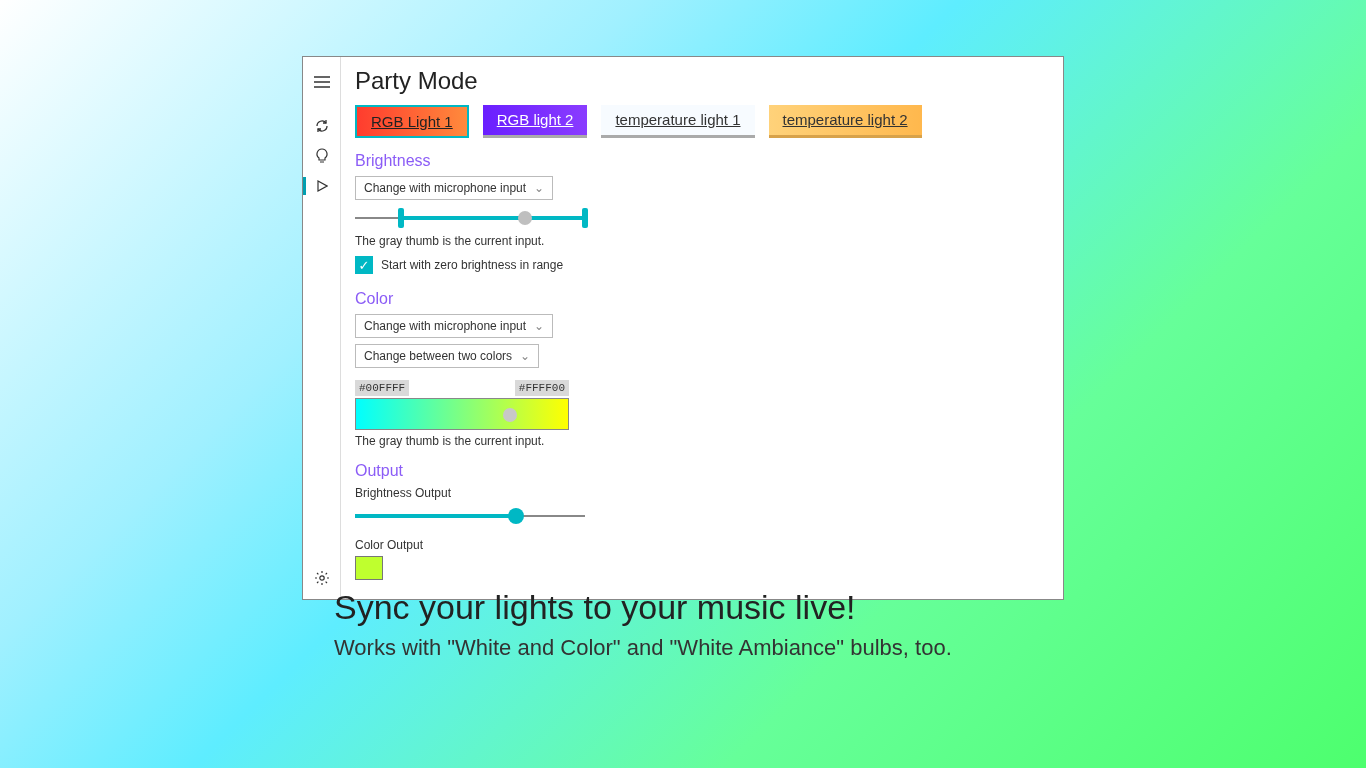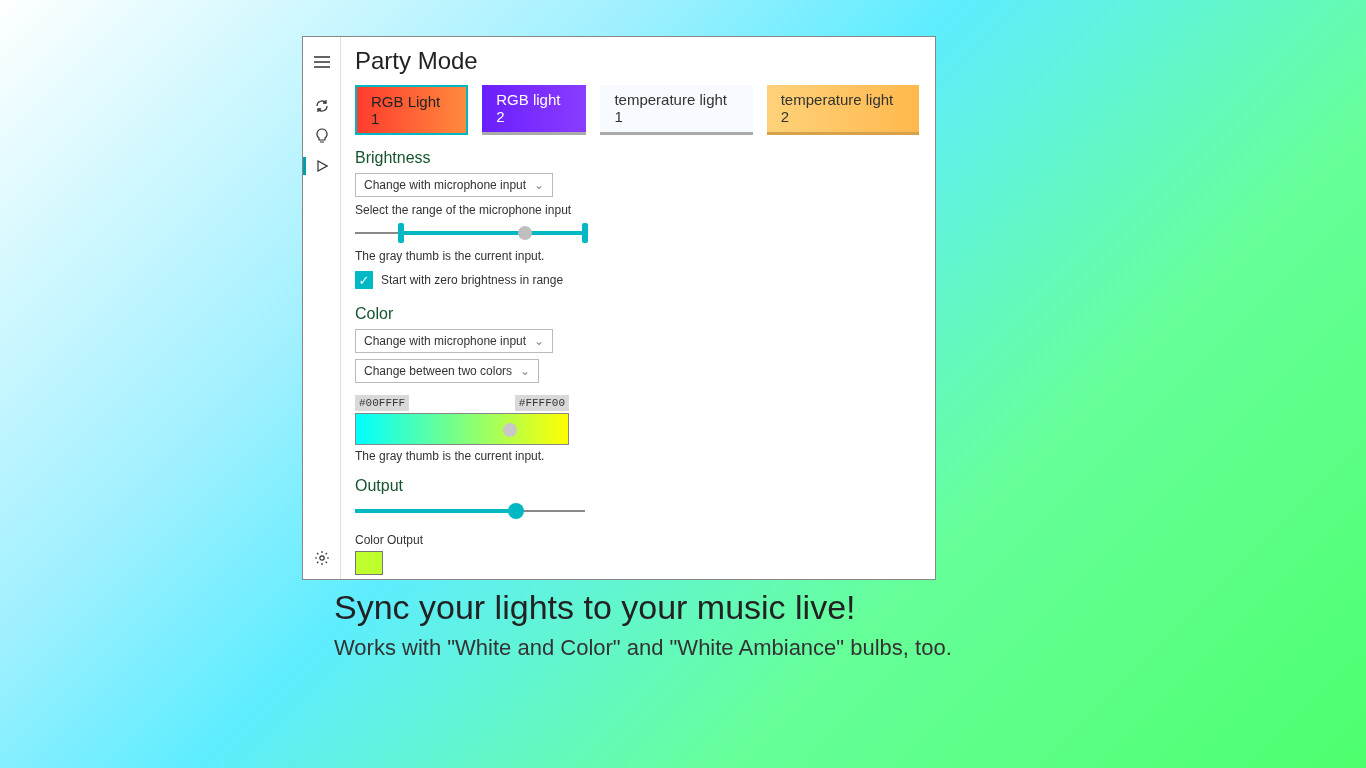--- a/index.html
+++ b/index.html
@@ -5,22 +5,22 @@
   * { box-sizing: border-box; margin: 0; padding: 0; }
   html, body { width: 1366px; height: 768px; }
   body {
     font-family: "Segoe UI", Arial, sans-serif;
     background: linear-gradient(135deg, #ffffff 0%, #a0f0ff 30%, #5eedff 45%, #66ff99 70%, #4dff6e 100%);
     position: relative;
   }
   .app-window {
     position: absolute;
     left: 302px;
-    top: 36px;
-    width: 634px;
+    top: 56px;
+    width: 762px;
     height: 544px;
     background: #ffffff;
     border: 1px solid #888;
     display: flex;
   }
   .sidebar {
     width: 38px;
     border-right: 1px solid #ddd;
     display: flex;
     flex-direction: column;
@@ -61,20 +61,21 @@
   .light-tabs {
     display: flex;
     gap: 14px;
     margin-bottom: 14px;
   }
   .light-tab {
     padding: 6px 14px;
     font-size: 15px;
     cursor: pointer;
     border-bottom: 3px solid transparent;
+    text-decoration: underline;
   }
   .light-tab.rgb1 {
     background: linear-gradient(90deg, #ff3c2e, #ff8a3c);
     color: #222;
     border: 2px solid #00b8c4;
   }
   .light-tab.rgb2 {
     background: linear-gradient(90deg, #6a1fff, #8a3cff);
     color: #fff;
     border-bottom: 3px solid #aaa;
@@ -84,21 +85,21 @@
     color: #333;
     border-bottom: 3px solid #aaa;
   }
   .light-tab.temp2 {
     background: linear-gradient(90deg, #ffd27a, #ffb84d);
     color: #333;
     border-bottom: 3px solid #d8a24a;
   }
   .section-label {
     font-size: 16px;
-    color: #14532d;
+    color: #8b5cf6;
     margin-bottom: 6px;
     margin-top: 4px;
   }
   .dropdown {
     display: inline-flex;
     align-items: flex-end;
     justify-content: space-between;
     border: 1px solid #bbb;
     background: #fff;
     padding: 4px 8px;
@@ -247,21 +248,20 @@
       <div class="light-tab temp1"><span>temperature light 1</span></div>
       <div class="light-tab temp2"><span>temperature light 2</span></div>
     </div>
 
     
     <div class="section-label">Brightness</div>
     <div class="dropdown">
       <span>Change with microphone input</span>
       <span class="chev">⌄</span>
     </div>
-    <div class="small-text">Select the range of the microphone input</div>
     <div class="range-track">
       <div class="line-full"></div>
       <div class="line-active" id="br-active" style="left: 46px; width: 184px;"></div>
       <div class="handle" id="br-lo" style="left: 43px;"></div>
       <div class="handle" id="br-hi" style="left: 227px;"></div>
       <div class="grayknob" id="br-cur" style="left: 163.2px;"></div>
     </div>
     <div class="small-text">The gray thumb is the current input.</div>
     <div class="checkbox-row">
       <div class="checkbox">
@@ -284,20 +284,21 @@
       <span class="hexchip">#00FFFF</span>
       <span class="hexchip">#FFFF00</span>
     </div>
     <div class="gradient-bar">
       <div class="grayknob" id="col-cur" style="left: 147.08px;"></div>
     </div>
     <div class="small-text" style="margin-top:4px;">The gray thumb is the current input.</div>
 
     
     <div class="section-label" style="margin-top:14px;">Output</div>
+    <div class="small-text">Brightness Output</div>
     <div class="output-slider">
       <div class="line-full"></div>
       <div class="line-active" id="out-active" style="width: 161px;"></div>
       <div class="knob" id="out-knob" style="left: 153px;"></div>
     </div>
     <div class="small-text">Color Output</div>
     <div class="color-swatch" id="out-swatch" style="background: rgb(191, 255, 46);"></div>
   </div>
 </div>
 

